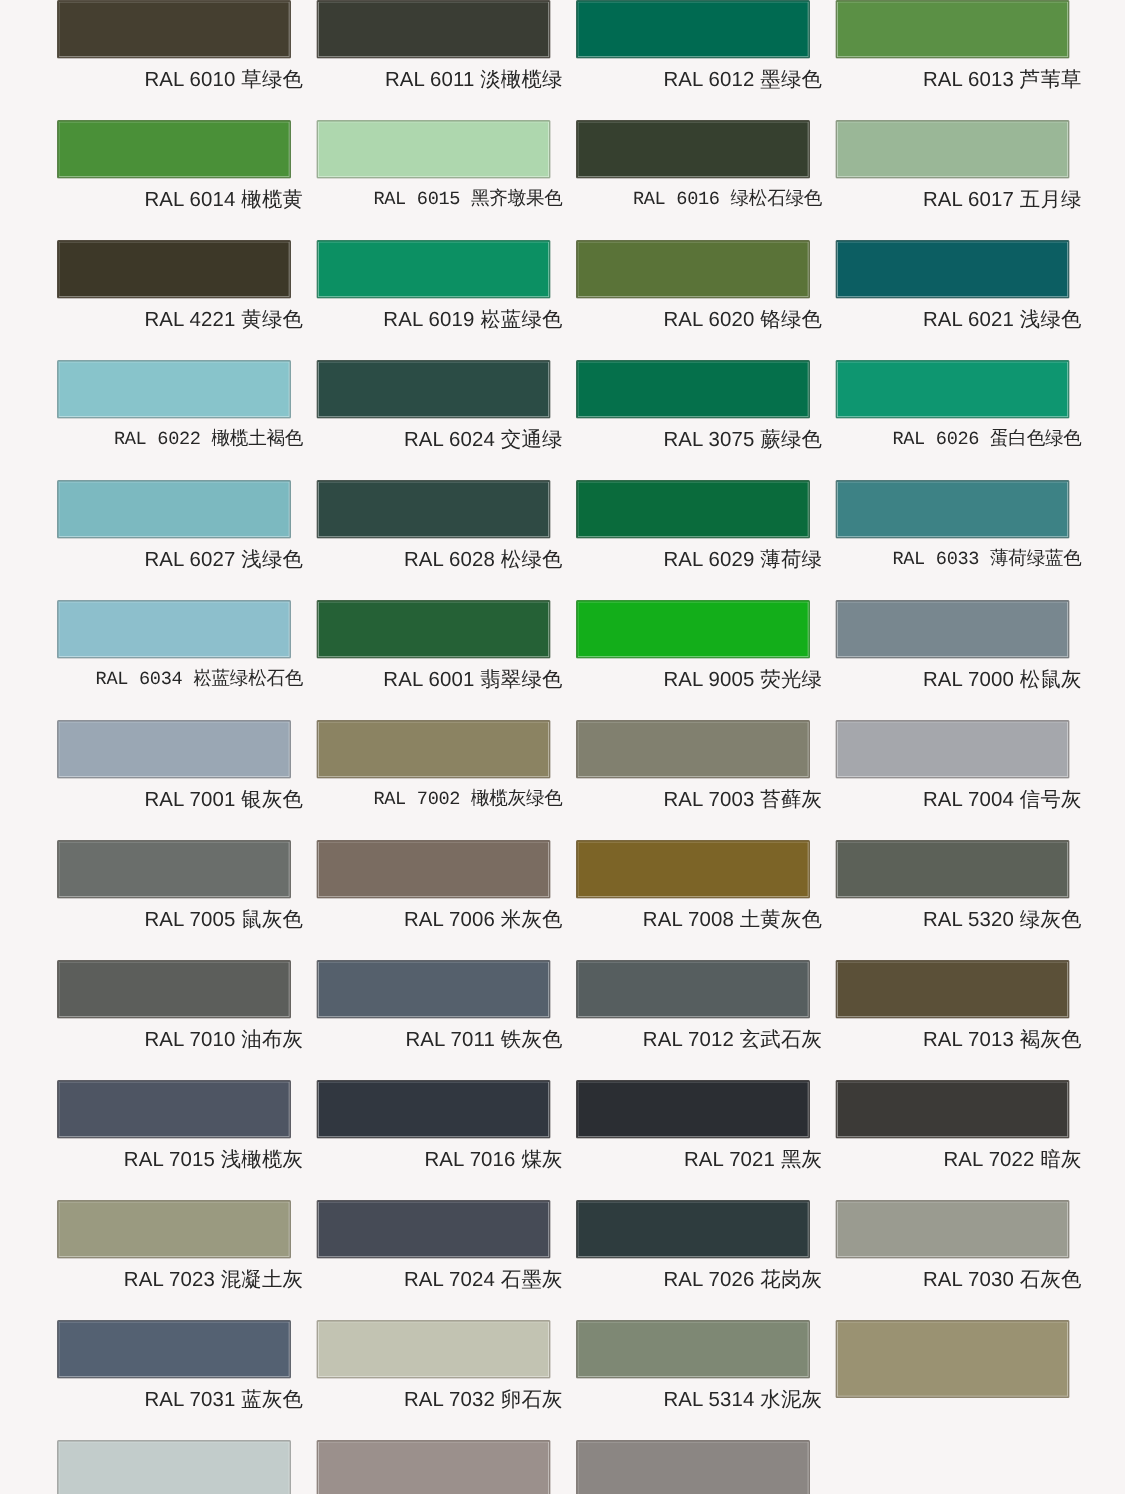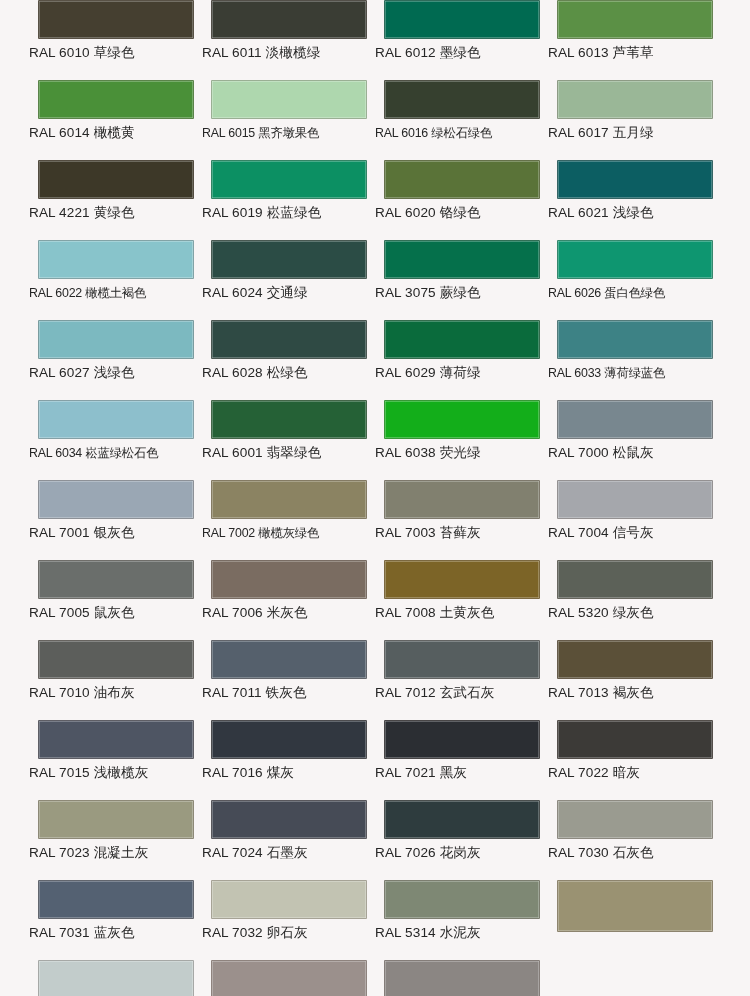--- a/index.html
+++ b/index.html
@@ -48,30 +48,31 @@
     height: 52px;
     box-sizing: border-box;
     border: 1px solid rgba(120,110,105,0.38);
     border-radius: 1px;
     box-shadow: 0 0 0 0.5px rgba(255,255,255,0.5) inset;
   }
   .swatch-label {
     width: 173px;
     height: 28px;
     line-height: 28px;
-    text-align: left;
+    text-align: right;
     font-size: 13.6px;
     color: #262626;
     letter-spacing: 0.1px;
     white-space: nowrap;
     overflow: hidden;
   }
   .swatch-label.tight {
     font-size: 12.4px;
     letter-spacing: -0.2px;
+    font-family: Liberation Mono, monospace;
   }
 </style>
 </head>
 <body>
 
 <div id="chart-page" style="background: rgb(248, 245, 245);">
   <div id="swatch-grid" style="top: -20px;">
       <div class="swatch-cell">
         <div class="swatch-chip" style="background: rgb(69, 63, 48);"></div>
         <div class="swatch-label">RAL 6010 草绿色</div>
@@ -155,21 +156,21 @@
       <div class="swatch-cell">
         <div class="swatch-chip" style="background: rgb(141, 191, 204);"></div>
         <div class="swatch-label tight">RAL 6034 崧蓝绿松石色</div>
       </div>
       <div class="swatch-cell">
         <div class="swatch-chip" style="background: rgb(37, 97, 54);"></div>
         <div class="swatch-label">RAL 6001 翡翠绿色</div>
       </div>
       <div class="swatch-cell">
         <div class="swatch-chip" style="background: rgb(19, 174, 26);"></div>
-        <div class="swatch-label">RAL 6038 荧光绿</div>
+        <div class="swatch-label">RAL 9005 荧光绿</div>
       </div>
       <div class="swatch-cell">
         <div class="swatch-chip" style="background: rgb(120, 135, 143);"></div>
         <div class="swatch-label">RAL 7000 松鼠灰</div>
       </div>
       <div class="swatch-cell">
         <div class="swatch-chip" style="background: rgb(154, 167, 180);"></div>
         <div class="swatch-label">RAL 7001 银灰色</div>
       </div>
       <div class="swatch-cell">

